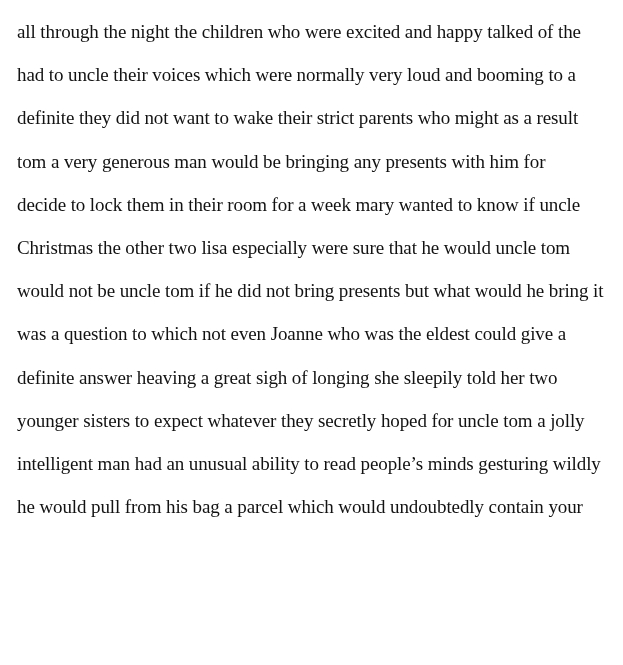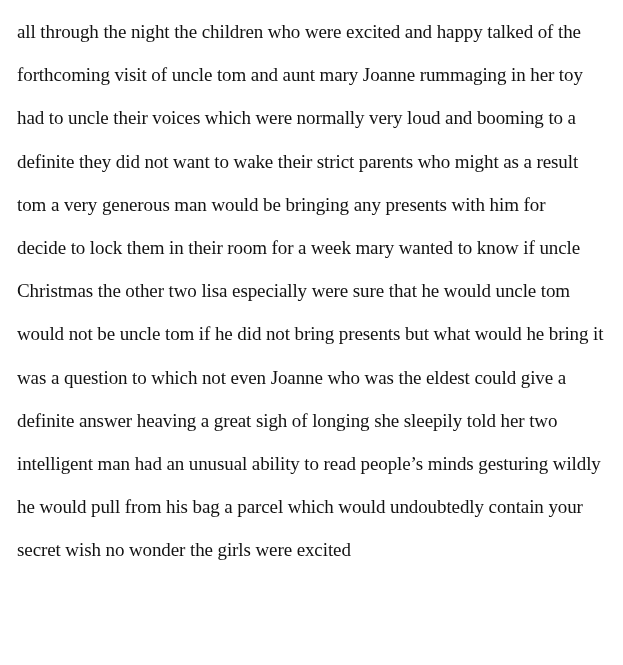--- a/index.html
+++ b/index.html
@@ -26,25 +26,24 @@
     line-height: 43.2px;
     white-space: nowrap;
     letter-spacing: -0.1px;
   }
 </style>
 </head>
 <body>
 
 <div class="page">
   <div class="text-line">all through the night the children who were excited and happy talked of the</div>
-  <div class="text-line">forthcoming visit of uncle tom and aunt mary Joanne rummaging in her toy</div>
   <div class="text-line">had to uncle their voices which were normally very loud and booming to a</div>
   <div class="text-line">definite they did not want to wake their strict parents who might as a result</div>
   <div class="text-line">tom a very generous man would be bringing any presents with him for</div>
   <div class="text-line">decide to lock them in their room for a week mary wanted to know if uncle</div>
   <div class="text-line">Christmas the other two lisa especially were sure that he would uncle tom</div>
   <div class="text-line">would not be uncle tom if he did not bring presents but what would he bring it</div>
   <div class="text-line">was a question to which not even Joanne who was the eldest could give a</div>
   <div class="text-line">definite answer heaving a great sigh of longing she sleepily told her two</div>
+  <div class="text-line">younger sisters to expect whatever they secretly hoped for uncle tom a jolly</div>
   <div class="text-line">intelligent man had an unusual ability to read people’s minds gesturing wildly</div>
   <div class="text-line">he would pull from his bag a parcel which would undoubtedly contain your</div>
-  <div class="text-line">secret wish no wonder the girls were excited</div>
 </div>
 
 </body></html>

